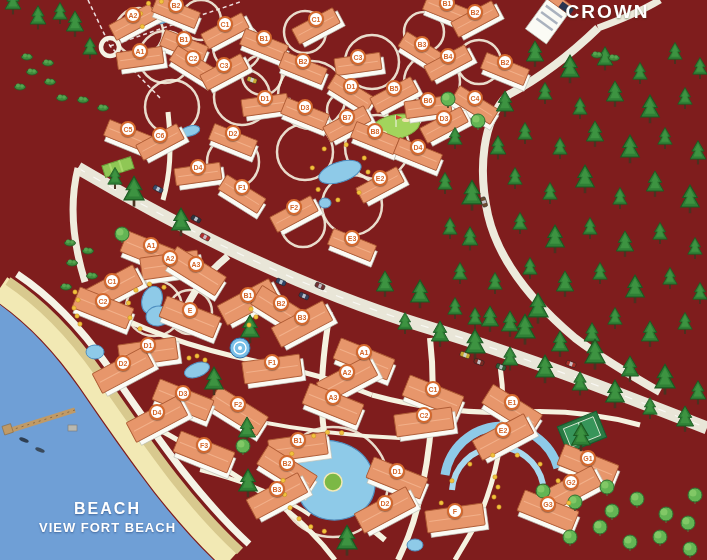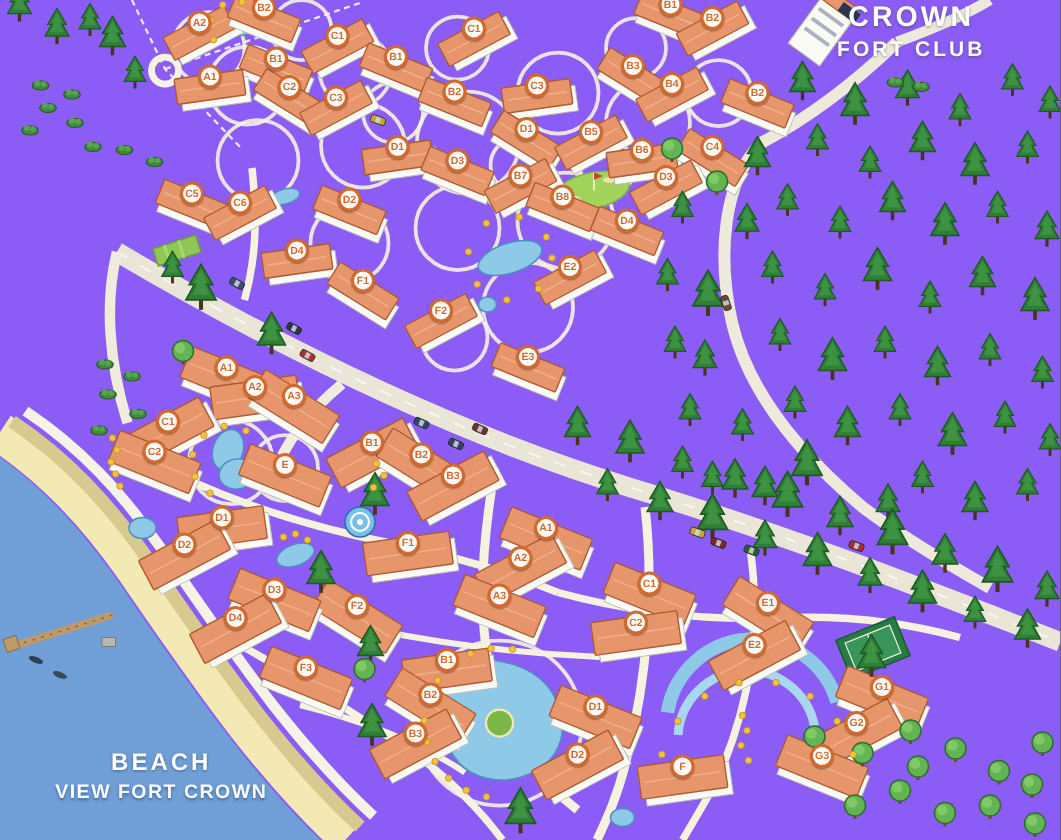--- a/index.html
+++ b/index.html
@@ -1,17 +1,17 @@
 <!DOCTYPE html>
 <html><head>
 <meta charset="utf-8">
 <style>
   html,body{margin:0;padding:0;background:#555;}
   .stage{position:relative;width:707px;height:560px;overflow:hidden;
-         font-family:"Liberation Sans",sans-serif;background:#8b5cf6;}
+         font-family:"Liberation Sans",sans-serif;background:#7f1d1d;}
   .stage svg{position:absolute;left:0;top:0;}
   #badges-layer{position:absolute;left:0;top:0;width:707px;height:560px;}
   .badge{position:absolute;width:16px;height:16px;margin:-8px 0 0 -8px;border-radius:50%;
          background:#fff;border:2px solid #d4692e;box-sizing:border-box;
          display:flex;align-items:center;justify-content:center;
          font-weight:bold;font-size:7px;line-height:1;color:#d4692e;
          box-shadow:0 1px 1px rgba(0,0,0,.3);}
   .map-label{position:absolute;color:#fff;text-align:center;font-weight:bold;
              letter-spacing:2px;text-shadow:0 1px 2px rgba(30,60,20,.45);}
   .crown{top:1px;left:515px;width:185px;}
@@ -1357,21 +1357,20 @@
       <div class="badge" style="left: 512px; top: 402px;">E1</div>
       <div class="badge" style="left: 503px; top: 430px;">E2</div>
       <div class="badge" style="left: 588px; top: 458px;">G1</div>
       <div class="badge" style="left: 571px; top: 482px;">G2</div>
       <div class="badge" style="left: 548px; top: 504px;">G3</div>
       <div class="badge" style="left: 455px; top: 511px;">F</div>
     </div>
 
 <div class="map-label crown">
   <div class="l1">CROWN</div>
-  <div class="l2">FORT CLUB</div>
 </div>
 
 <div class="map-label marina">
   <div class="l1">BEACH</div>
-  <div class="l2">VIEW FORT CROWN</div>
+  <div class="l2">VIEW FORT BEACH</div>
 </div>
 
 </div>
 
 </body></html>

